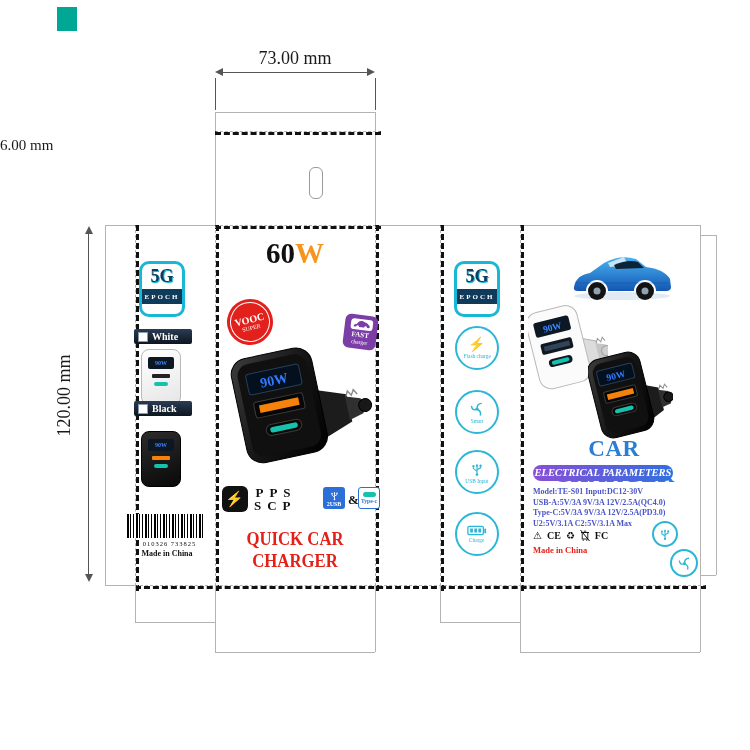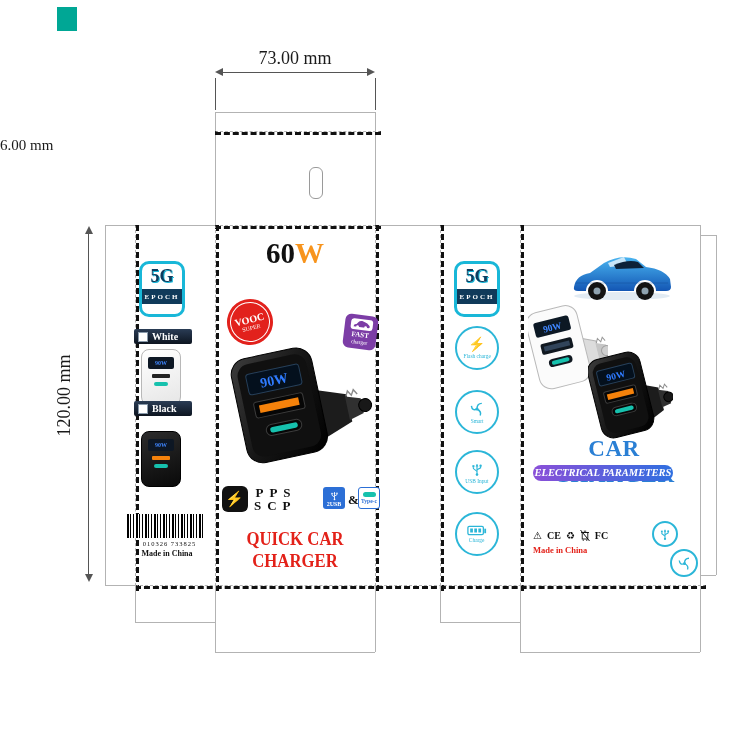--- a/index.html
+++ b/index.html
@@ -319,20 +319,26 @@
       <rect x="17" y="43" width="34" height="12" rx="2" fill="#060606" stroke="#3c3c3c"></rect>
       <rect x="20" y="46" width="28" height="6" fill="#f5820b"></rect>
       <rect x="21" y="61" width="26" height="9" rx="4.5" fill="#060606" stroke="#3c3c3c"></rect>
       <rect x="24" y="63.3" width="20" height="4.4" rx="2.2" fill="#16c1ad"></rect>
     </g>
   </svg>
 
   <div class="bp-title">CAR CHARGER</div>
   <div class="bp-sub">ELECTRICAL PARAMETERS</div>
 
+  <div class="bp-specs">
+    <div>Model:TE-S01 Input:DC12-30V</div>
+    <div>USB-A:5V/3A 9V/3A 12V/2.5A(QC4.0)</div>
+    <div>Type-C:5V/3A 9V/3A 12V/2.5A(PD3.0)</div>
+    <div>U2:5V/3.1A C2:5V/3.1A Max</div>
+  </div>
 
   <div class="certs">
     <span>⚠</span>
     <span class="ct">CE</span>
     <span>♻</span>
     <svg width="10" height="13" viewBox="0 0 10 13">
       <rect x="2.2" y="3.5" width="5.6" height="6.5" fill="none" stroke="#111" stroke-width="0.9"></rect>
       <line x1="1" y1="3.5" x2="9" y2="3.5" stroke="#111" stroke-width="0.9"></line>
       <line x1="3.8" y1="2.2" x2="6.2" y2="2.2" stroke="#111" stroke-width="0.9"></line>
       <line x1="2.8" y1="11.3" x2="3.6" y2="11.3" stroke="#111" stroke-width="1.4"></line>

